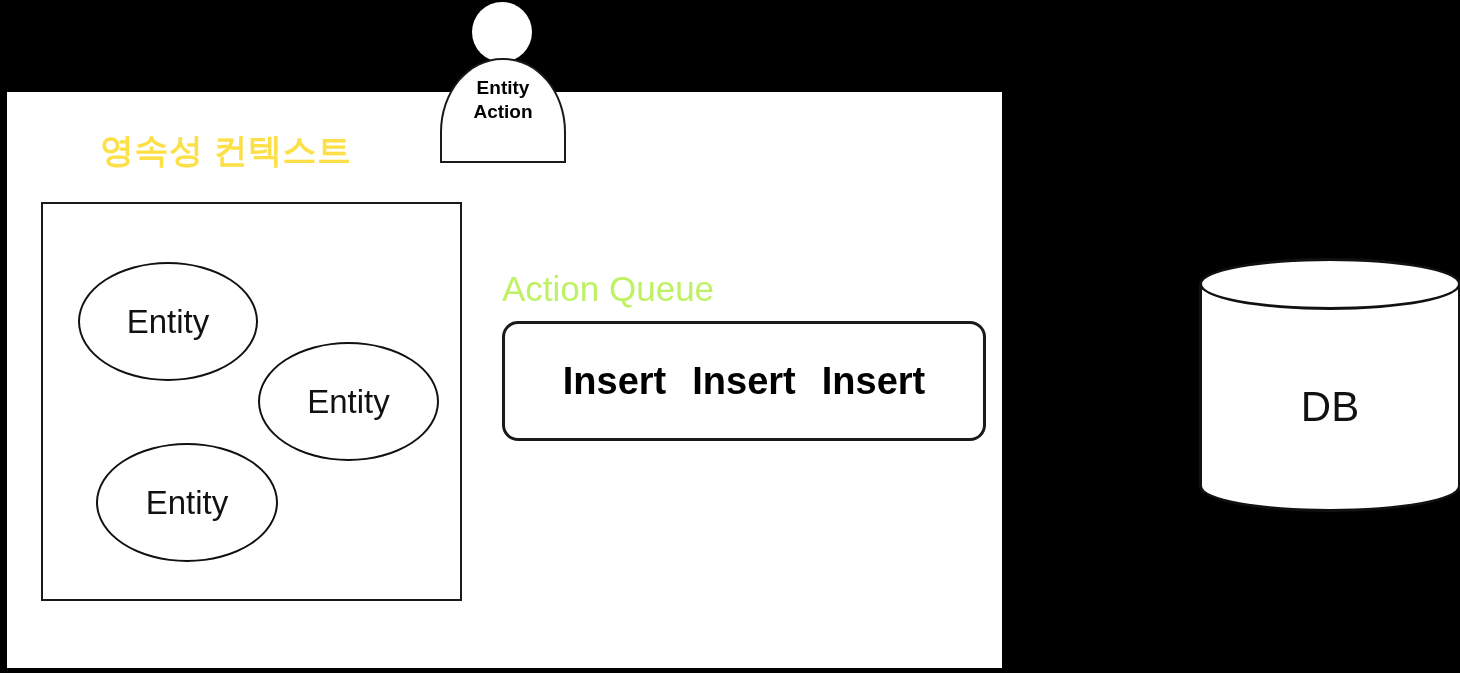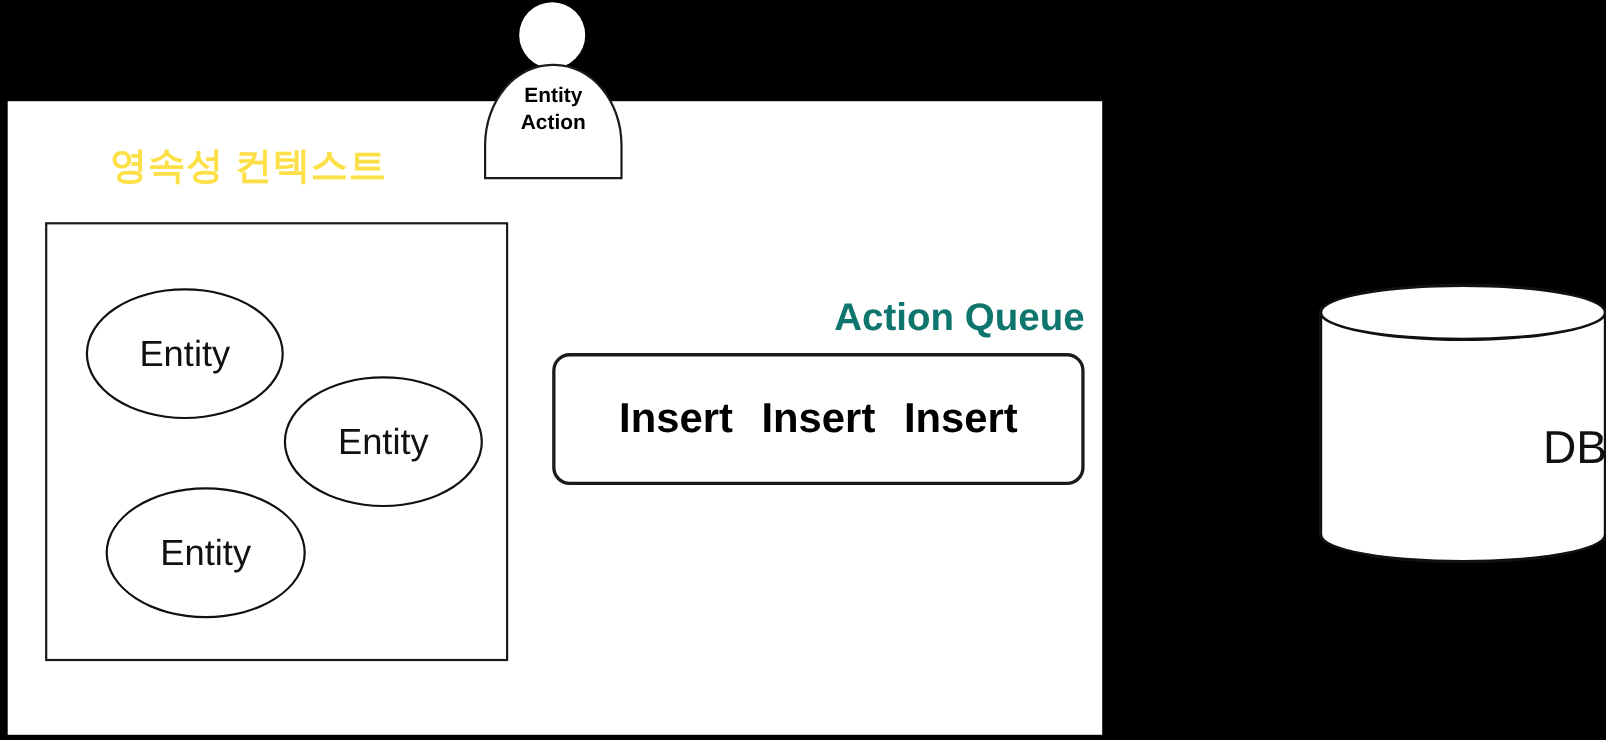--- a/index.html
+++ b/index.html
@@ -70,24 +70,24 @@
   #entity-1 { left: 78px;  top: 262px; width: 180px; height: 119px; }
   #entity-2 { left: 258px; top: 342px; width: 181px; height: 119px; }
   #entity-3 { left: 96px;  top: 443px; width: 182px; height: 119px; }
 
   
   #aq-title {
     position: absolute;
     left: 502px;
     top: 269px;
     width: 484px;
-    text-align: right;
+    text-align: left;
     font-size: 35px;
-    font-weight: bold;
-    color: #0f766e;
+    font-weight: normal;
+    color: #bef264;
     white-space: nowrap;
   }
   #aq-box {
     position: absolute;
     left: 502px;
     top: 321px;
     width: 484px;
     height: 120px;
     background: #ffffff;
     border: 3px solid #1a1a1a;
@@ -182,21 +182,21 @@
     background: #ffffff;
     border: 3px solid #111111;
     border-radius: 50%;
     box-sizing: border-box;
   }
   #db-label {
     position: absolute;
     left: 0;
     top: 125px;
     width: 262px;
-    text-align: right;
+    text-align: center;
     font-size: 42px;
     color: #111111;
     z-index: 3;
   }
 </style>
 </head>
 <body>
 
 <div id="canvas">
 

